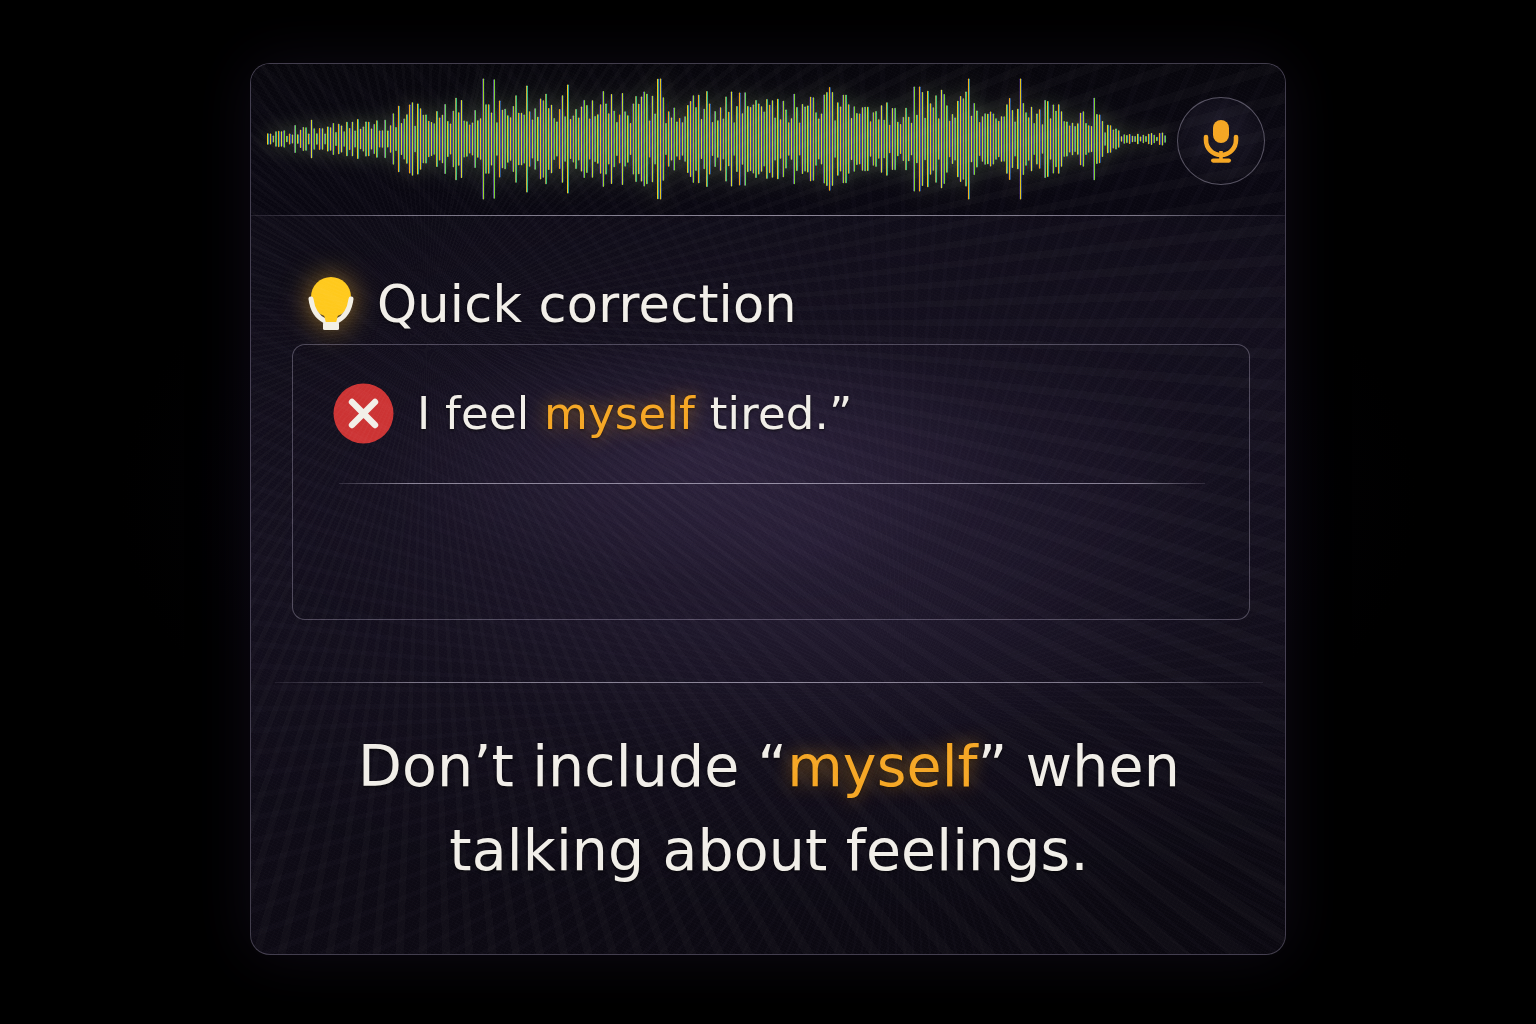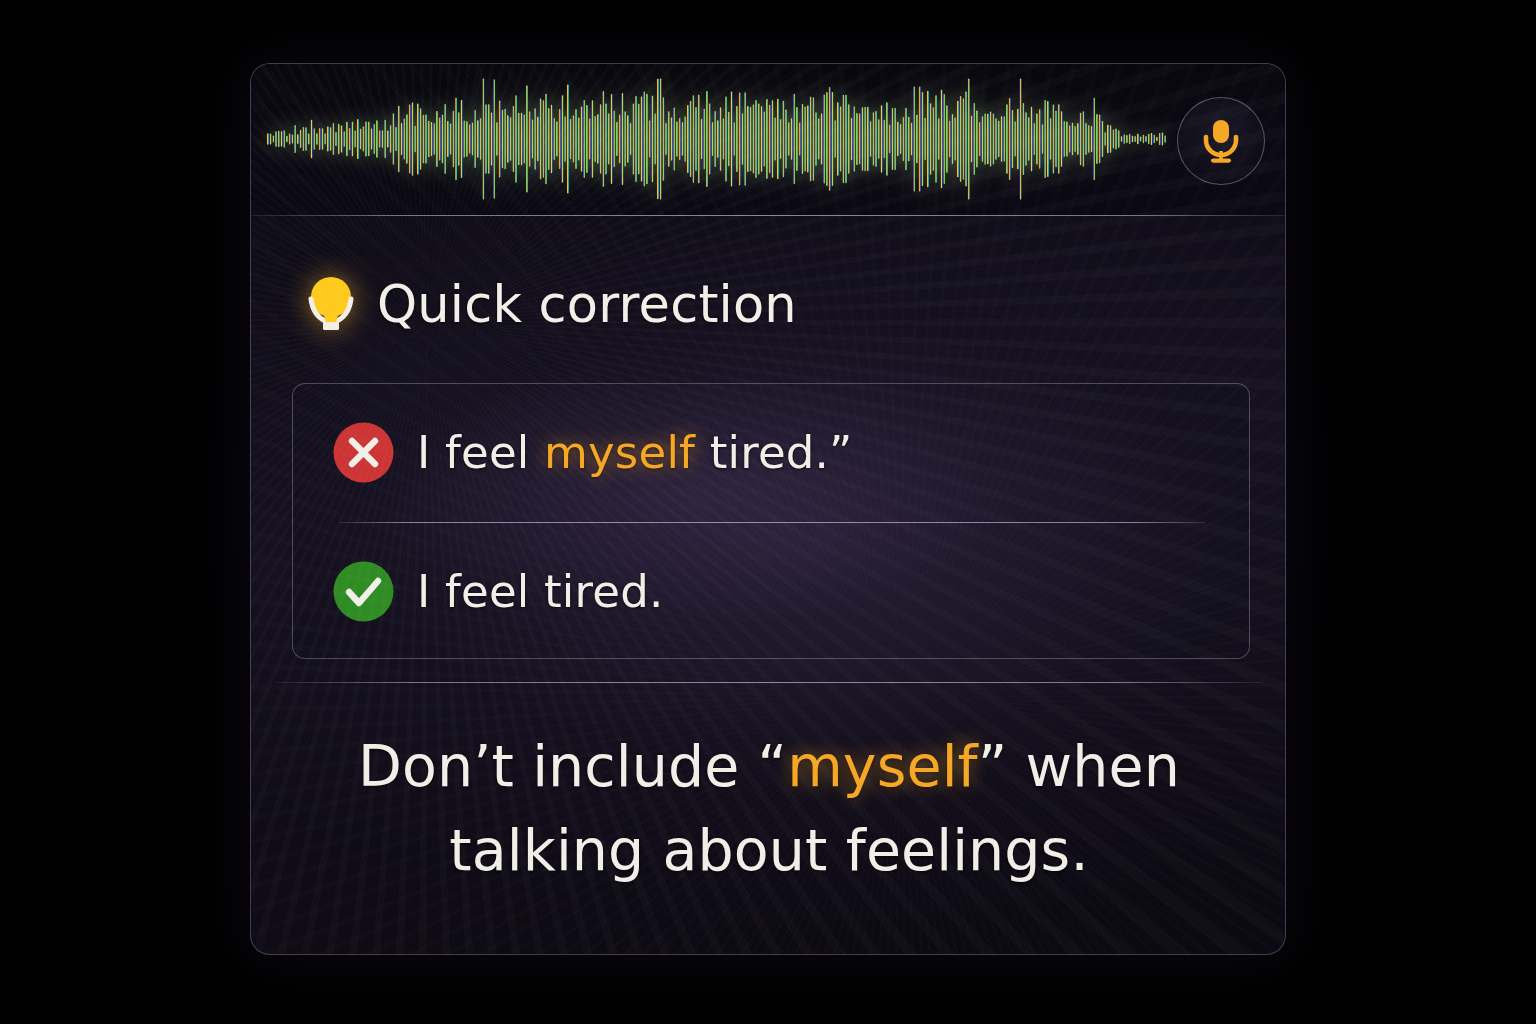--- a/index.html
+++ b/index.html
@@ -110,21 +110,20 @@
   
   #correction-card {
     position: absolute;
     left: 41px; top: 280px;
     width: 958px; height: 276px;
     border-radius: 13px;
     border: 1px solid rgba(196,188,214,0.34);
     background:
       radial-gradient(ellipse 520px 210px at 42% 40%, rgba(62,48,82,0.40) 0%, rgba(26,20,38,0.22) 62%, rgba(10,8,16,0.06) 100%);
     overflow: hidden;
-    margin-top: 39px;
   }
   .correction-row {
     position: absolute; left: 0; width: 958px; height: 137px;
     display: flex; align-items: center; padding-left: 39px; gap: 22px;
   }
   #row-wrong { top: 0; }
   #row-right { top: 139px; }
 
   .row-divider {
     position: absolute;
@@ -907,27 +906,20 @@
       <div class="correction-row" id="row-wrong">
         <svg class="status-badge" viewBox="0 0 63 63">
           <circle cx="31.5" cy="31.5" r="30" fill="#cc3333"></circle>
           <path d="M20 20 L43 43 M43 20 L20 43" stroke="#f2efe8" stroke-width="6.4" stroke-linecap="round"></path>
         </svg>
         <div class="sentence"><span>I feel </span><span class="hl">myself</span><span> tired.”</span></div>
       </div>
 
       <div class="row-divider"></div>
 
-      <div class="correction-row" id="row-right">
-        <svg class="status-badge" viewBox="0 0 63 63">
-          <circle cx="31.5" cy="31.5" r="30" fill="#2e8b22"></circle>
-          <path d="M17 32 L27 43 L46 21" fill="none" stroke="#f2efe8" stroke-width="6.4" stroke-linecap="round" stroke-linejoin="round"></path>
-        </svg>
-        <div class="sentence">I feel tired.</div>
-      </div>
     </div>
 
     <div class="section-divider" id="divider-explain"></div>
 
     <div id="explanation"><span>Don’t include “</span><span class="hl">myself</span><span>” when talking about feelings.</span></div>
 
     <div class="grain"></div>
   </div>
 </div>
 

